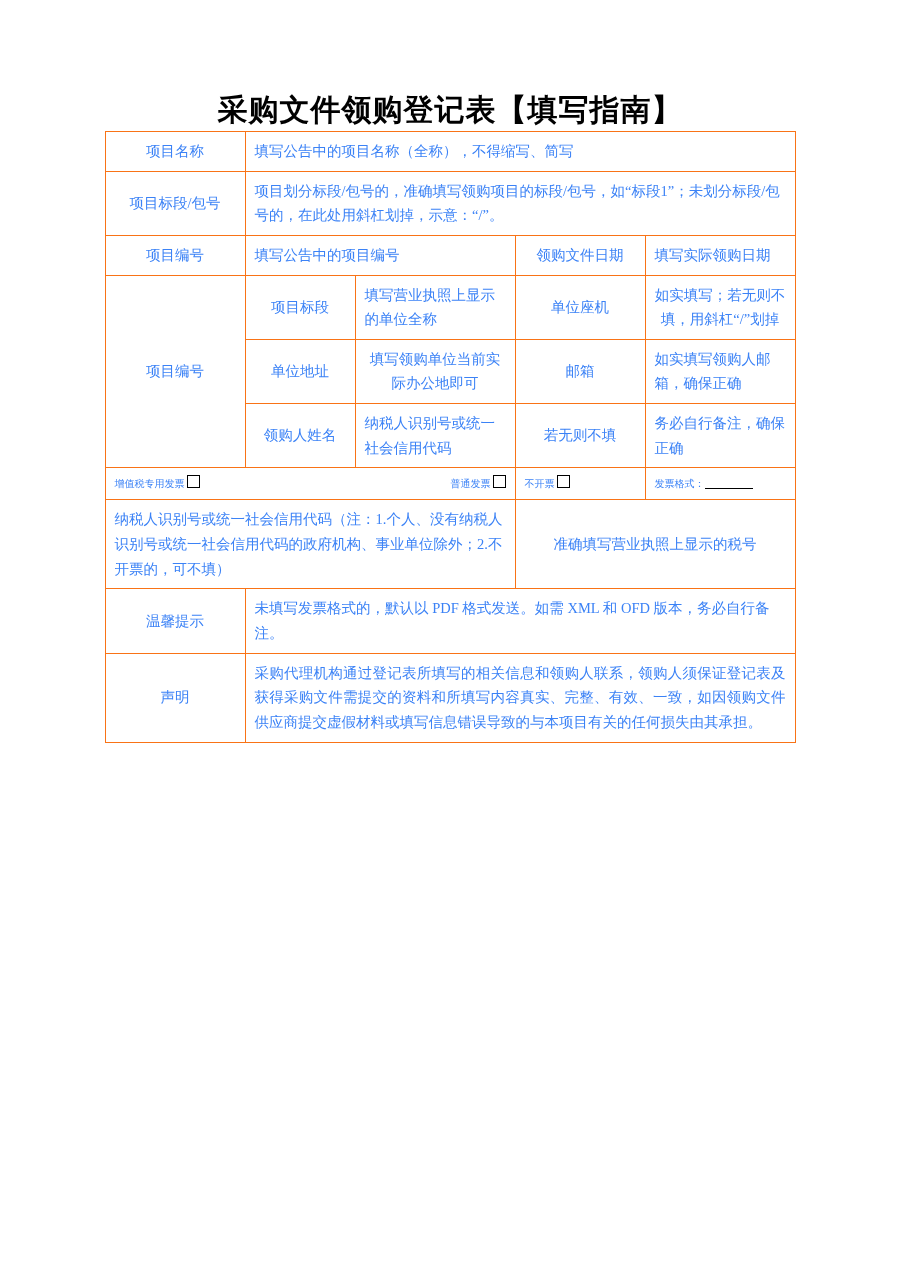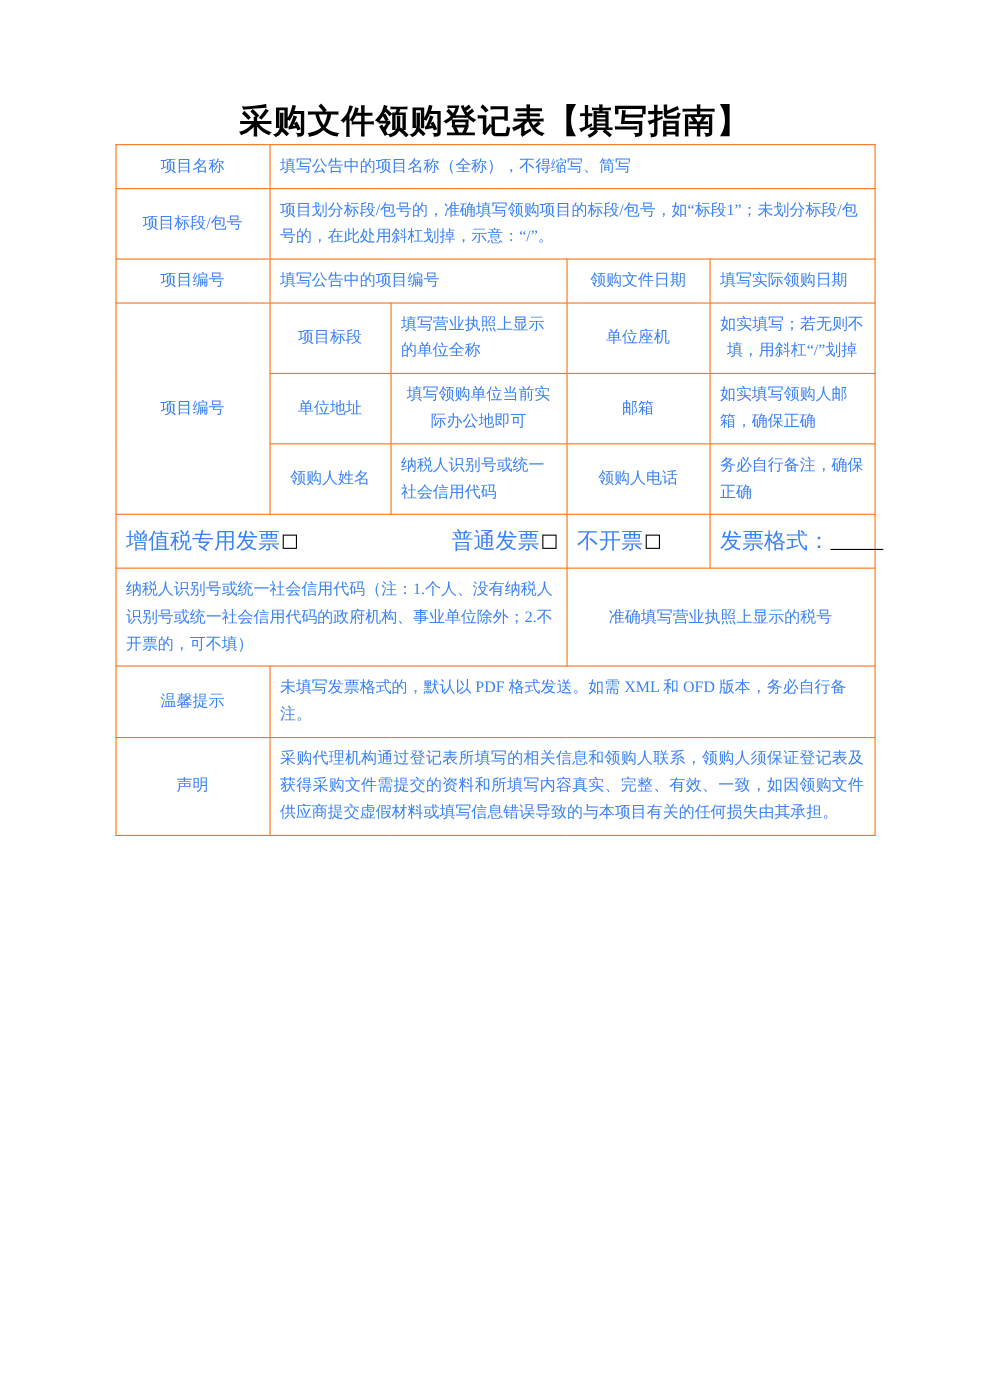--- a/index.html
+++ b/index.html
@@ -56,21 +56,21 @@
   }
   .c-center { text-align: center; }
   .c-left { text-align: left; }
   .red { color: #ff0000; margin-left: 31px; }
   .small { font-size: 13.5px; line-height: 1.65; }
   .invoice-row td { padding-top: 5px; padding-bottom: 5px; }
   .invoice-line {
     display: flex;
     align-items: center;
     justify-content: space-between;
-    font-size: 20px;
+    font-size: 10px;
   }
   .invoice-seg { white-space: nowrap; }
   .underline-blank {
     display: inline-block;
     width: 48px;
     border-bottom: 1px solid #000;
     height: 1em;
     vertical-align: -2px;
   }
   .declaration {
@@ -137,21 +137,21 @@
       <tr>
         <td class="c-center">单位地址</td>
         <td class="c-center red">填写领购单位当前实际办公地即可</td>
         <td class="c-center">邮箱</td>
         <td class="c-left red">如实填写领购人邮箱，确保正确</td>
       </tr>
 
       <tr>
         <td class="c-center">领购人姓名</td>
         <td class="c-left red">纳税人识别号或统一社会信用代码</td>
-        <td class="c-center">领购人电话</td>
+        <td class="c-center">若无则不填</td>
         <td class="c-left red">务必自行备注，确保正确</td>
       </tr>
 
       <tr class="invoice-row">
         <td colspan="3">
           <div class="invoice-line">
             <span class="invoice-seg"><span>增值税专用发票</span><span class="box-glyph"></span></span>
             <span class="invoice-seg"><span>普通发票</span><span class="box-glyph"></span></span>
           </div>
         </td>

